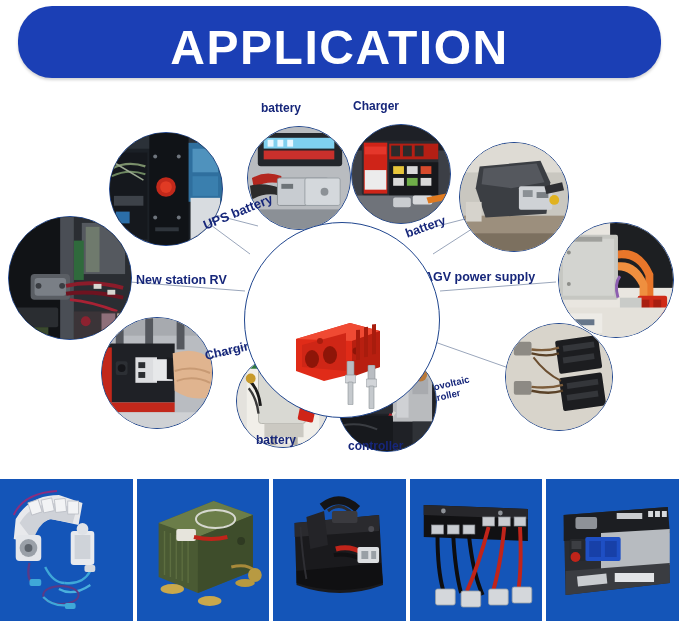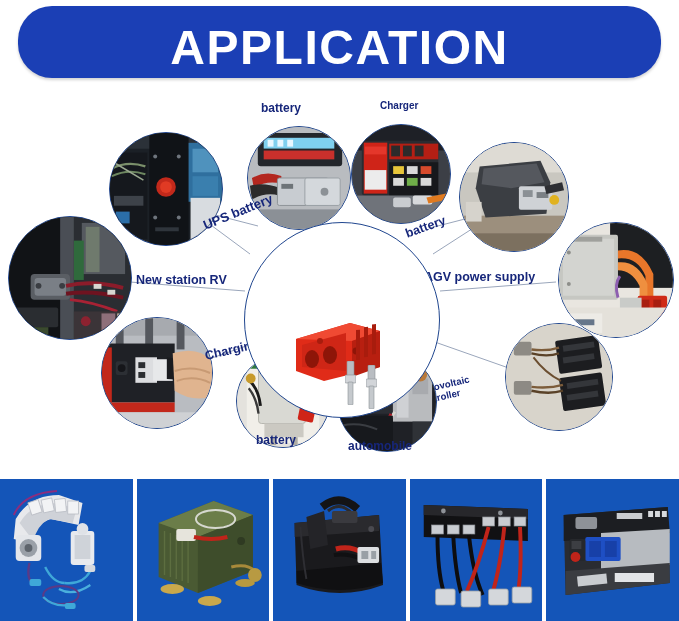--- a/index.html
+++ b/index.html
@@ -121,21 +121,21 @@
         <rect x="42" y="54" width="11" height="8" fill="#d9d9d9"></rect>
         <rect x="56" y="54" width="11" height="8" fill="#6fae49"></rect>
         <rect x="70" y="54" width="11" height="8" fill="#d9d9d9"></rect>
         <rect x="13" y="46" width="22" height="20" fill="#ececec"></rect>
         <rect x="0" y="72" width="100" height="28" fill="#6f737a"></rect>
         <rect x="42" y="74" width="18" height="10" rx="2" fill="#c9ccd0"></rect>
         <rect x="62" y="72" width="20" height="9" rx="2" fill="#d7d9dc"></rect>
         <path d="M76 74 L96 70 L98 76 L78 80 Z" fill="#e07a1f"></path>
       </svg>
     </div>
-    <div class="lbl" style="left:380px;top:14px;font-size:10px;">Charger</div>
+    <div class="lbl" style="left:353px;top:14px;font-size:12px;">Charger</div>
 
     <div class="node" style="left:459px;top:56px;width:110px;height:110px;">
       <svg class="ph" viewBox="0 0 110 110" preserveAspectRatio="none">
         <rect width="110" height="110" fill="#c9c7c0"></rect>
         <rect x="0" y="0" width="110" height="30" fill="#dedbd4"></rect>
         <rect x="0" y="74" width="110" height="36" fill="#9c8f7d"></rect>
         <path d="M20 24 L82 18 L92 40 L88 72 L26 76 L16 46 Z" fill="#3b3e43"></path>
         <path d="M24 26 L78 21 L86 40 L52 46 L22 42 Z" fill="#55585e"></path>
         <rect x="60" y="44" width="34" height="24" rx="2" fill="#cfd2d6"></rect>
         <rect x="64" y="48" width="10" height="7" fill="#8b9095"></rect>
@@ -310,21 +310,21 @@
         <rect x="76" y="26" width="16" height="16" fill="#a8aaae"></rect>
         <circle cx="84" cy="22" r="7" fill="#b9793a"></circle>
         <path d="M58 60 Q50 72 42 86" stroke="#d8d6d0" stroke-width="3" fill="none"></path>
         <path d="M54 62 Q48 76 40 90" stroke="#b01e2a" stroke-width="3" fill="none"></path>
         <rect x="34" y="84" width="16" height="12" rx="2" fill="#cf2418"></rect>
         <rect x="0" y="64" width="56" height="36" fill="#17191d"></rect>
         <path d="M4 74 Q22 70 40 78" stroke="#3a3d42" stroke-width="2" fill="none"></path>
         <rect x="76" y="70" width="24" height="30" fill="#2f3237"></rect>
       </svg>
     </div>
-    <div class="lbl" style="left:348px;top:354px;font-size:12px;">automobile</div>
+    <div class="lbl" style="left:348px;top:354px;font-size:12px;">controller</div>
 
     <div class="center-circle"></div>
     <svg class="conn-body" viewBox="0 0 92 62" preserveAspectRatio="none">
       <path d="M6 18 L60 2 L90 10 L90 46 L34 60 L6 50 Z" fill="#e02b18"></path>
       <path d="M6 18 L60 2 L90 10 L62 20 Z" fill="#f04a33"></path>
       <path d="M62 20 L90 10 L90 46 L62 56 Z" fill="#b81f10"></path>
       <path d="M12 24 L56 12 L56 50 L12 46 Z" fill="#cf2616"></path>
       <ellipse cx="22" cy="38" rx="7" ry="9" fill="#8e1508"></ellipse>
       <ellipse cx="40" cy="34" rx="7" ry="9" fill="#8e1508"></ellipse>
       <circle cx="30" cy="20" r="3" fill="#a81c0d"></circle>

